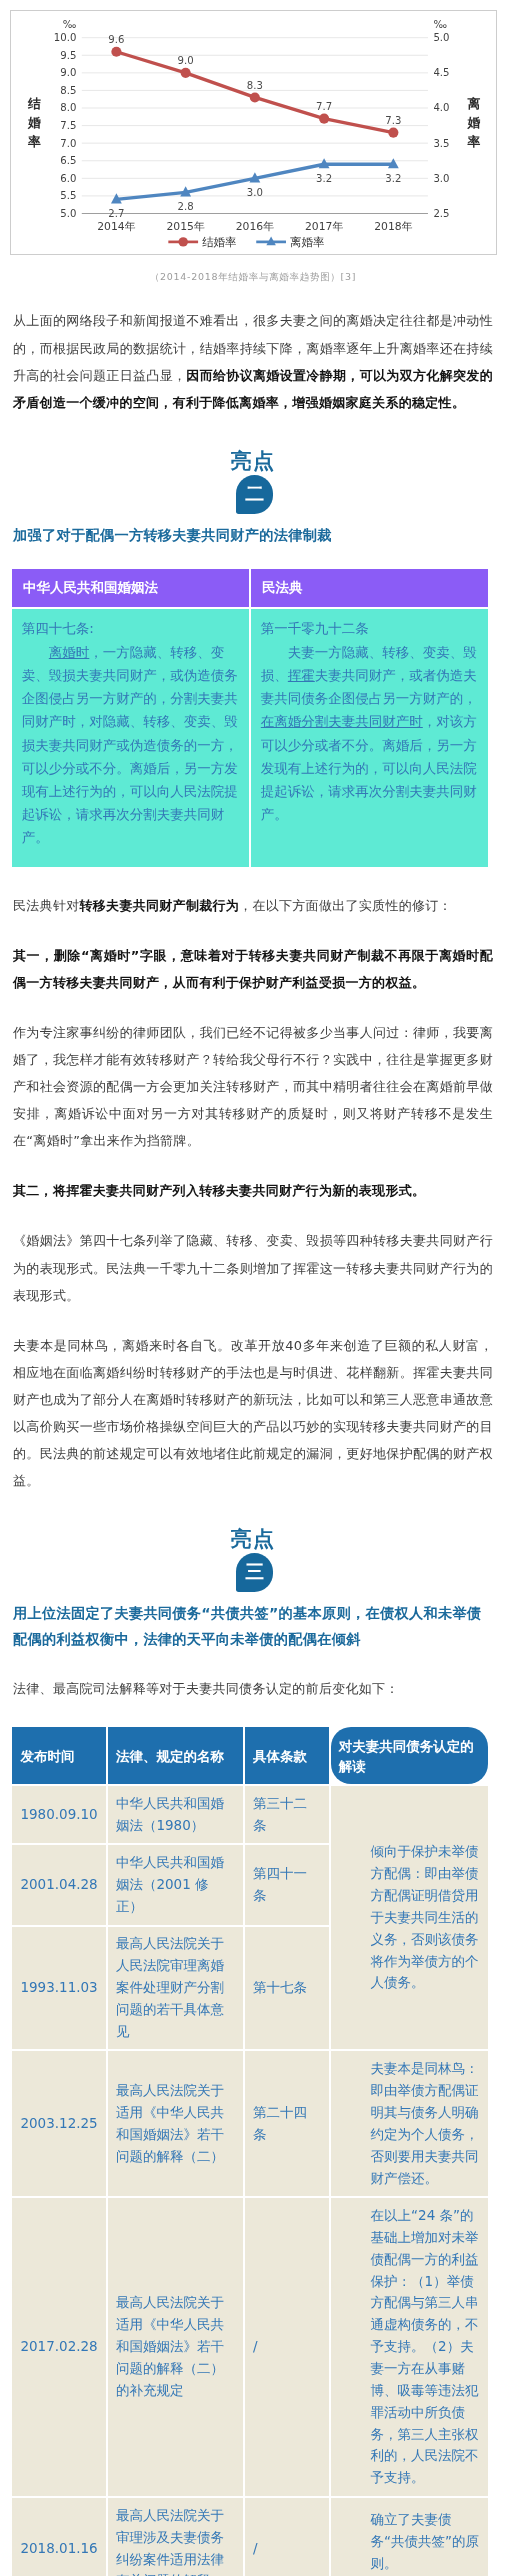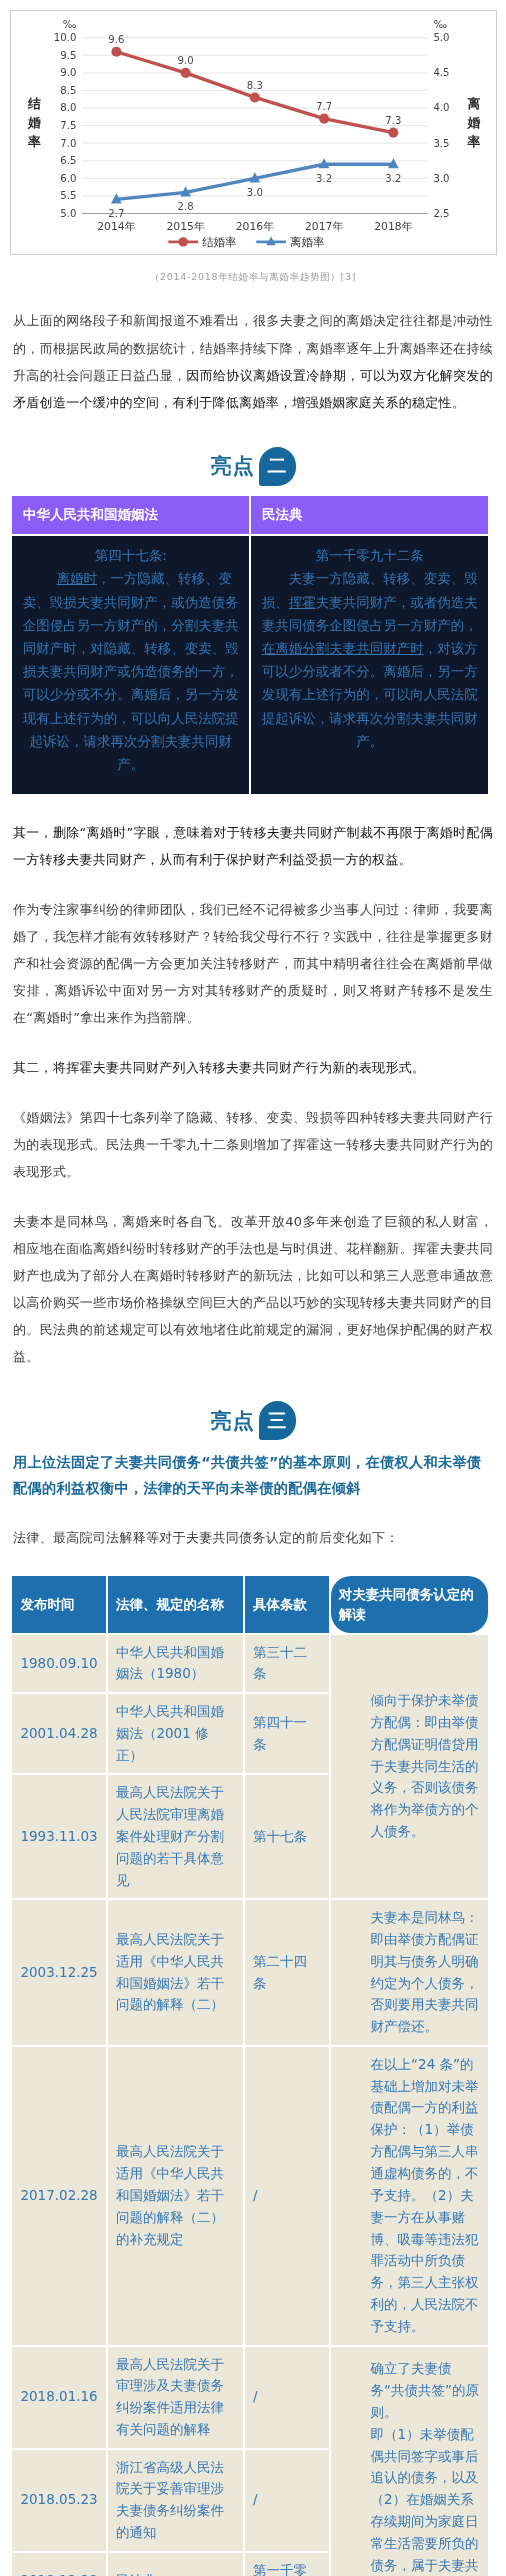--- a/index.html
+++ b/index.html
@@ -27,27 +27,28 @@
   }
 
   
   p.body{
     font-size:13px;
     line-height:2.08;
     margin:23px 0;
     letter-spacing:0.3px;
     text-align:justify;
   }
-  .seg-b{font-weight:400;color:#141414;}
+  .seg-b{font-weight:700;color:#141414;}
   .seg-u{text-decoration:underline;}
 
   
   .badge{
     display:flex;justify-content:center;align-items:center;
     margin:31px 0 8.1px 0;
+    flex-direction:column;
   }
   .badge-label{
     color:#1b6a9c;font-size:21px;font-weight:700;letter-spacing:1.4px;
   }
   .bubble{
     width:37px;height:39px;margin-left:3.4px;
     background:#16689c;
     border-radius:19px 19px 19px 2.7px;
     display:flex;align-items:center;justify-content:center;
     color:#ffffff;font-size:19px;font-weight:700;
@@ -61,23 +62,23 @@
   table.cmp{
     width:100%;border-collapse:separate;border-spacing:2.7px;
     margin:5.4px -2.7px 13.5px -2.7px;
   }
   table.cmp th{
     background:#8b5cf6;color:#ffffff;
     font-size:13.5px;font-weight:700;text-align:left;
     padding:10.2px 10.8px;width:50%;
   }
   table.cmp td{
-    background:#0f172a;color:#3377b6;
+    background:#5eead4;color:#3377b6;
     font-size:13.5px;line-height:1.72;
-    padding:8.1px 9.5px 17.6px 9.5px;vertical-align:top;text-align:center;
+    padding:8.1px 9.5px 17.6px 9.5px;vertical-align:top;
   }
   .cell-title{display:block;}
   .cell-body{display:block;text-indent:2em;}
 
   
   table.law{
     width:100%;border-collapse:separate;border-spacing:2.7px;
     margin:9.5px -2.7px 13.5px -2.7px;
   }
   table.law th{
@@ -177,20 +178,21 @@
   <div class="chart-caption">（2014-2018年结婚率与离婚率趋势图）[3]</div>
 
   <div class="content">
 
     <p class="body"><span>从上面的网络段子和新闻报道不难看出，很多夫妻之间的离婚决定往往都是冲动性的，而根据民政局的数据统计，结婚率持续下降，离婚率逐年上升离婚率还在持续升高的社会问题正日益凸显，</span><span class="seg-b">因而给协议离婚设置冷静期，可以为双方化解突发的矛盾创造一个缓冲的空间，有利于降低离婚率，增强婚姻家庭关系的稳定性。</span></p>
 
     <div class="badge">
       <span class="badge-label">亮点</span>
       <span class="bubble">二</span>
     </div>
+    <div class="hl-title">加强了对于配偶一方转移夫妻共同财产的法律制裁</div>
 
     <table class="cmp">
       <thead>
         <tr>
           <th>中华人民共和国婚姻法</th>
           <th>民法典</th>
         </tr>
       </thead>
       <tbody>
         <tr>
@@ -199,20 +201,21 @@
             <span class="cell-body"><span class="seg-u">离婚时</span><span>，一方隐藏、转移、变卖、毁损夫妻共同财产，或伪造债务企图侵占另一方财产的，分割夫妻共同财产时，对隐藏、转移、变卖、毁损夫妻共同财产或伪造债务的一方，可以少分或不分。离婚后，另一方发现有上述行为的，可以向人民法院提起诉讼，请求再次分割夫妻共同财产。</span></span>
           </td>
           <td>
             <span class="cell-title">第一千零九十二条</span>
             <span class="cell-body"><span>夫妻一方隐藏、转移、变卖、毁损、</span><span class="seg-u">挥霍</span><span>夫妻共同财产，或者伪造夫妻共同债务企图侵占另一方财产的，</span><span class="seg-u">在离婚分割夫妻共同财产时</span><span>，对该方可以少分或者不分。离婚后，另一方发现有上述行为的，可以向人民法院提起诉讼，请求再次分割夫妻共同财产。</span></span>
           </td>
         </tr>
       </tbody>
     </table>
 
+    <p class="body"><span>民法典针对</span><span class="seg-b">转移夫妻共同财产制裁行为</span><span>，在以下方面做出了实质性的修订：</span></p>
     <p class="body"><span class="seg-b">其一，删除“离婚时”字眼，意味着对于转移夫妻共同财产制裁不再限于离婚时配偶一方转移夫妻共同财产，从而有利于保护财产利益受损一方的权益。</span></p>
     <p class="body"><span>作为专注家事纠纷的律师团队，我们已经不记得被多少当事人问过：律师，我要离婚了，我怎样才能有效转移财产？转给我父母行不行？实践中，往往是掌握更多财产和社会资源的配偶一方会更加关注转移财产，而其中精明者往往会在离婚前早做安排，离婚诉讼中面对另一方对其转移财产的质疑时，则又将财产转移不是发生在“离婚时”拿出来作为挡箭牌。</span></p>
     <p class="body"><span class="seg-b">其二，将挥霍夫妻共同财产列入转移夫妻共同财产行为新的表现形式。</span></p>
     <p class="body"><span>《婚姻法》第四十七条列举了隐藏、转移、变卖、毁损等四种转移夫妻共同财产行为的表现形式。民法典一千零九十二条则增加了挥霍这一转移夫妻共同财产行为的表现形式。</span></p>
     <p class="body"><span>夫妻本是同林鸟，离婚来时各自飞。改革开放40多年来创造了巨额的私人财富，相应地在面临离婚纠纷时转移财产的手法也是与时俱进、花样翻新。挥霍夫妻共同财产也成为了部分人在离婚时转移财产的新玩法，比如可以和第三人恶意串通故意以高价购买一些市场价格操纵空间巨大的产品以巧妙的实现转移夫妻共同财产的目的。民法典的前述规定可以有效地堵住此前规定的漏洞，更好地保护配偶的财产权益。</span></p>
 
     <div class="badge">
       <span class="badge-label">亮点</span>
       <span class="bubble">三</span>
     </div>

